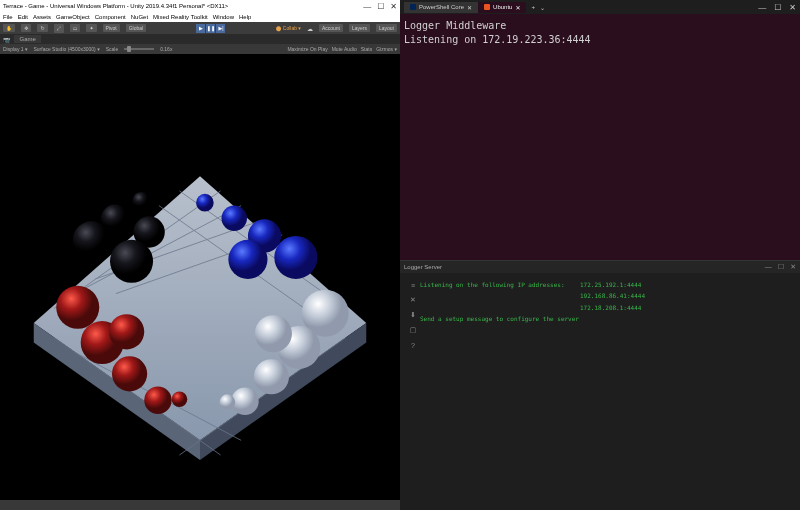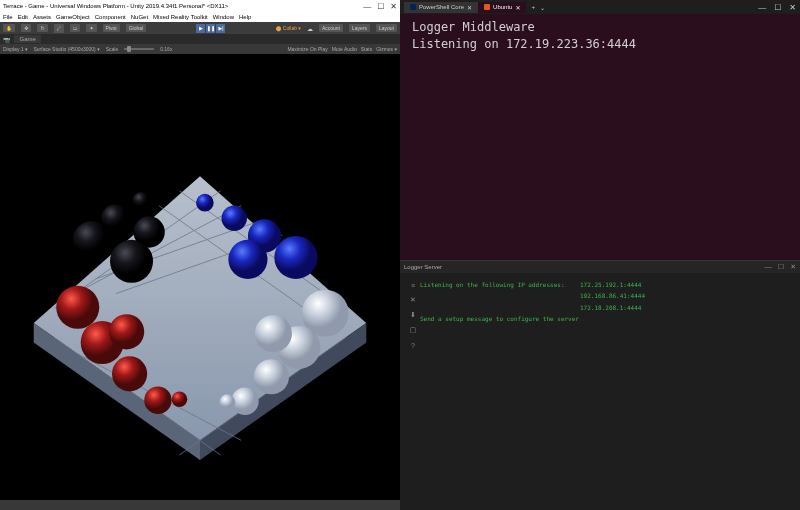--- a/index.html
+++ b/index.html
@@ -42,21 +42,21 @@
 
 .term-titlebar { background: #1e1e1e; height: 14px; display: flex; align-items: center; justify-content: space-between; padding: 0 4px; color: #ccc; font-size: 6px; }
 .term-tabs { display: flex; gap: 0; align-items: center; }
 .tt { padding: 2px 6px; font-size: 6px; display: flex; align-items: center; gap: 3px; }
 .tt.active { background: #2b0e1e; color: #eee; }
 .tt.inactive { background: #333; }
 .ticon { width: 6px; height: 6px; background: #e95420; border-radius: 1px; }
 .ticon.ps { background: #012456; }
 .term-wbtns { display: flex; gap: 8px; font-size: 8px; color: #ccc; }
 .term-wbtn { cursor: pointer; }
-.term-body { background: #2b0e1e; flex: 1; padding: 5px 12px; font-family: Consolas, monospace; font-size: 12px; color: #d0d0d0; line-height: 1.4; }
+.term-body { background: #2b0e1e; flex: 1; padding: 5px 4px; font-family: Consolas, monospace; font-size: 10px; color: #d0d0d0; line-height: 1.4; }
 
 
 .logger { background: #1e1e1e; height: 250px; display: flex; flex-direction: column; border-top: 1px solid #333; }
 .logger-title { background: #252525; height: 12px; display: flex; align-items: center; justify-content: space-between; padding: 0 4px; font-size: 6px; color: #aaa; }
 .logger-title .wbtns { display: flex; gap: 6px; font-size: 7px; color: #888; }
 .logger-body { flex: 1; padding: 6px; display: flex; }
 .logger-icons { width: 14px; display: flex; flex-direction: column; gap: 7px; align-items: center; padding-top: 2px; }
 .licon { width: 8px; height: 8px; color: #888; font-size: 7px; display: flex; align-items: center; justify-content: center; }
 .logger-lines { flex: 1; font-family: Consolas, monospace; font-size: 6px; color: #3ab54a; line-height: 1.9; }
 .log-row { display: flex; }

